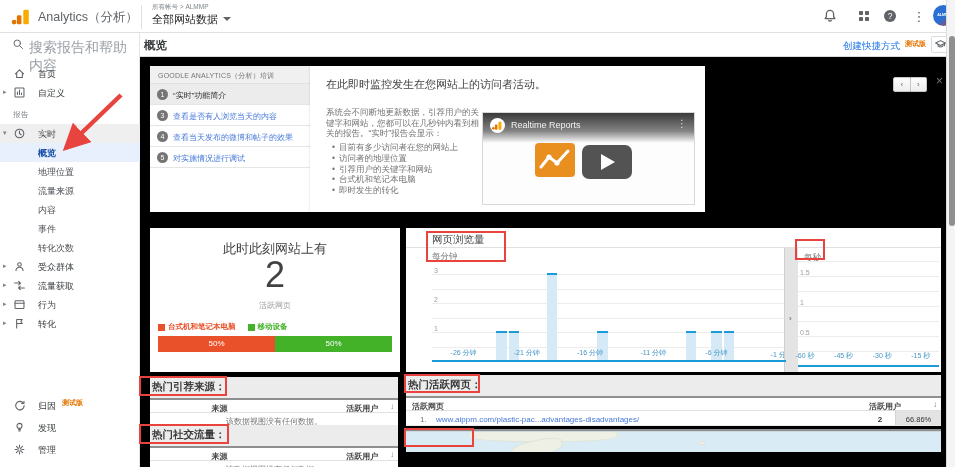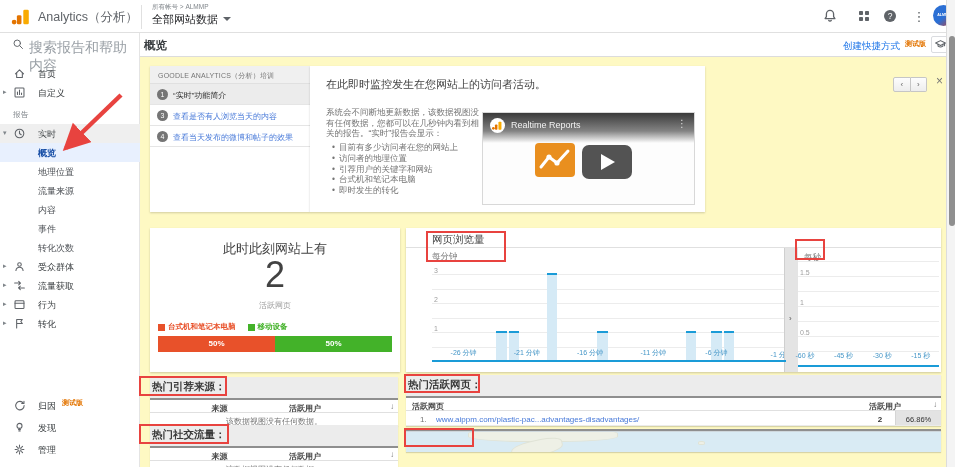--- a/index.html
+++ b/index.html
@@ -1,17 +1,17 @@
 <!DOCTYPE html>
 <html><head>
 <meta charset="utf-8">
 <style>
 *{margin:0;padding:0;box-sizing:border-box;font-family:"Liberation Sans","DejaVu Sans",sans-serif}
 html,body{width:955px;height:467px;overflow:hidden}
-#app{position:relative;width:955px;height:467px;background:#fef9c3;overflow:hidden}
+#app{position:relative;width:955px;height:467px;background:#000000;overflow:hidden}
 
 .hdr{position:absolute;left:0;top:0;width:955px;height:33px;background:#fff;border-bottom:1px solid #e0e0e0;z-index:6}
 .ga-logo{position:absolute;left:10px;top:6px;width:22px;height:22px}
 .hdr-title{position:absolute;left:38px;top:9px;font-size:12.5px;color:#5f6368}
 .hdr-sep{position:absolute;left:141px;top:5px;width:1px;height:24px;background:#e0e0e0}
 .crumb-small{position:absolute;left:152px;top:3px;font-size:6.5px;color:#80868b}
 .crumb-main{position:absolute;left:152px;top:12px;font-size:11px;color:#202124;cursor:pointer}
 .caret{display:inline-block;width:0;height:0;border-left:4px solid transparent;border-right:4px solid transparent;border-top:4px solid #5f6368;margin-left:5px;vertical-align:2px}
 .hico{position:absolute;top:8px;width:18px;height:18px;color:#5f6368}
 .hico svg{width:16px;height:16px}
@@ -71,21 +71,21 @@
 
 .card{position:absolute;background:#fff;box-shadow:0 1px 2px rgba(0,0,0,.2)}
 .users-card{left:150px;top:228px;width:250px;height:144px}
 .uc-t{position:absolute;left:0;top:12px;width:100%;text-align:center;font-size:13px;color:#424242}
 .uc-n{position:absolute;left:0;top:26px;width:100%;text-align:center;font-size:36px;color:#424242;font-weight:300}
 .uc-s{position:absolute;left:0;top:72px;width:100%;text-align:center;font-size:8px;color:#9e9e9e}
 .legend{position:absolute;left:8px;top:94px;display:flex;gap:12px}
 .legend .li{display:flex;align-items:center;font-size:7.5px;font-weight:bold}
 .legend .sw{width:7px;height:7px;margin-right:3px}
 .devbar{position:absolute;left:8px;top:108px;width:234px;height:16px;display:flex}
-.devbar div{height:100%;color:#fff;font-size:8px;font-weight:bold;text-align:center;line-height:16px}
+.devbar div{height:100%;color:#fff;font-size:8px;font-weight:normal;text-align:center;line-height:16px}
 .chart-card{left:406px;top:228px;width:535px;height:144px}
 .cc-head{position:absolute;left:0;top:0;width:100%;height:20px;border-bottom:1px solid #e0e0e0}
 .cc-title{position:absolute;left:26px;top:5px;font-size:10.5px;color:#424242}
 .cc-sub{position:absolute;left:26px;top:23px;font-size:8.5px;color:#757575}
 .plot{position:absolute;overflow:visible}
 #plot-min{left:26px;top:37px;width:354px;height:97px}
 #plot-sec{left:392px;top:20px;width:141px;height:124px}
 .plot .grid{position:absolute;left:0;right:0;height:1px;background:#ececec}
 .plot .ytick{position:absolute;left:2px;font-size:7px;color:#9e9e9e}
 .plot .bar{position:absolute;bottom:2px;background:#d5eaf6;border-top:2.5px solid #1a9bd7}
@@ -94,21 +94,21 @@
 #bl-min{bottom:0}#bl-sec{bottom:5px}
 .cdivider{position:absolute;left:378px;top:20px;width:14px;height:124px;background:#e4e4e4;border-left:1px solid #cfcfcf;cursor:pointer}
 .cdivider span{position:absolute;left:4px;top:66px;font-size:8px;color:#555}
 .sec-lab{position:absolute;left:6px;top:4px;font-size:8.5px;color:#757575}
 
 .panel{position:absolute;background:#fff;box-shadow:0 1px 1px rgba(0,0,0,.15)}
 .phead{font-size:10.5px;font-weight:bold;color:#3a3a3a;padding:3px 2px 4px 2px;background:#ececec}
 .pline{height:2px;background:#8f8f8f}
 .thr{position:relative;height:13px;border-bottom:1px solid #e0e0e0;font-size:8px;font-weight:bold;color:#444}
 .thr .c1{position:absolute;left:0;width:56%;text-align:center;top:3px}
-.thr .c2{position:absolute;left:56%;width:36%;text-align:left;top:3px}
+.thr .c2{position:absolute;left:56%;width:36%;text-align:right;top:3px}
 .thr .sort{position:absolute;right:4px;top:2px;font-size:8px;color:#757575;font-weight:normal;cursor:pointer}
 .emptyrow{height:13px;border-bottom:1px solid #ebebeb;text-align:center;font-size:8px;color:#757575;padding-top:3px}
 .p-ref{left:150px;top:377px;width:248px}
 .p-soc{left:150px;top:425px;width:248px}
 .p-pages{left:406px;top:375px;width:535px}
 .p-loc{left:406px;top:429px;width:535px}
 .pg-thr .c1{left:6px;width:auto;text-align:left}
 .pg-thr .c2{left:auto;right:40px;width:auto}
 .prow{position:relative;height:15px;border-bottom:1px solid #ebebeb;font-size:8px}
 .prow .rank{position:absolute;left:14px;top:4px;color:#757575}
@@ -292,25 +292,29 @@
         <span class="mlbl">“实时”功能简介</span>
       </div>
     <div class="mi">
         <span class="num">3</span>
         <span class="mlbl">查看是否有人浏览当天的内容</span>
       </div>
     <div class="mi">
         <span class="num">4</span>
         <span class="mlbl">查看当天发布的微博和帖子的效果</span>
       </div>
+    <div class="mi">
+        <span class="num">5</span>
+        <span class="mlbl">对实施情况进行调试</span>
+      </div>
   </div>
 
   <div class="tut-body">
     <div class="tb-title">在此即时监控发生在您网站上的访问者活动。</div>
-    <div class="tb-text">系统会不间断地更新数据，该数据视图没有任何数据，您都可以在几秒钟内看到相关的报告。“实时”报告会显示：</div>
+    <div class="tb-text">系统会不间断地更新数据，引荐用户的关键字和网站，您都可以在几秒钟内看到相关的报告。“实时”报告会显示：</div>
     <ul class="tb-bullets">
       <li>目前有多少访问者在您的网站上</li>
       <li>访问者的地理位置</li>
       <li>引荐用户的关键字和网站</li>
       <li>台式机和笔记本电脑</li>
       <li>即时发生的转化</li>
     </ul>
     <div class="video">
       <div class="vhead">
         <svg class="vlogo" viewBox="0 0 16 16">

